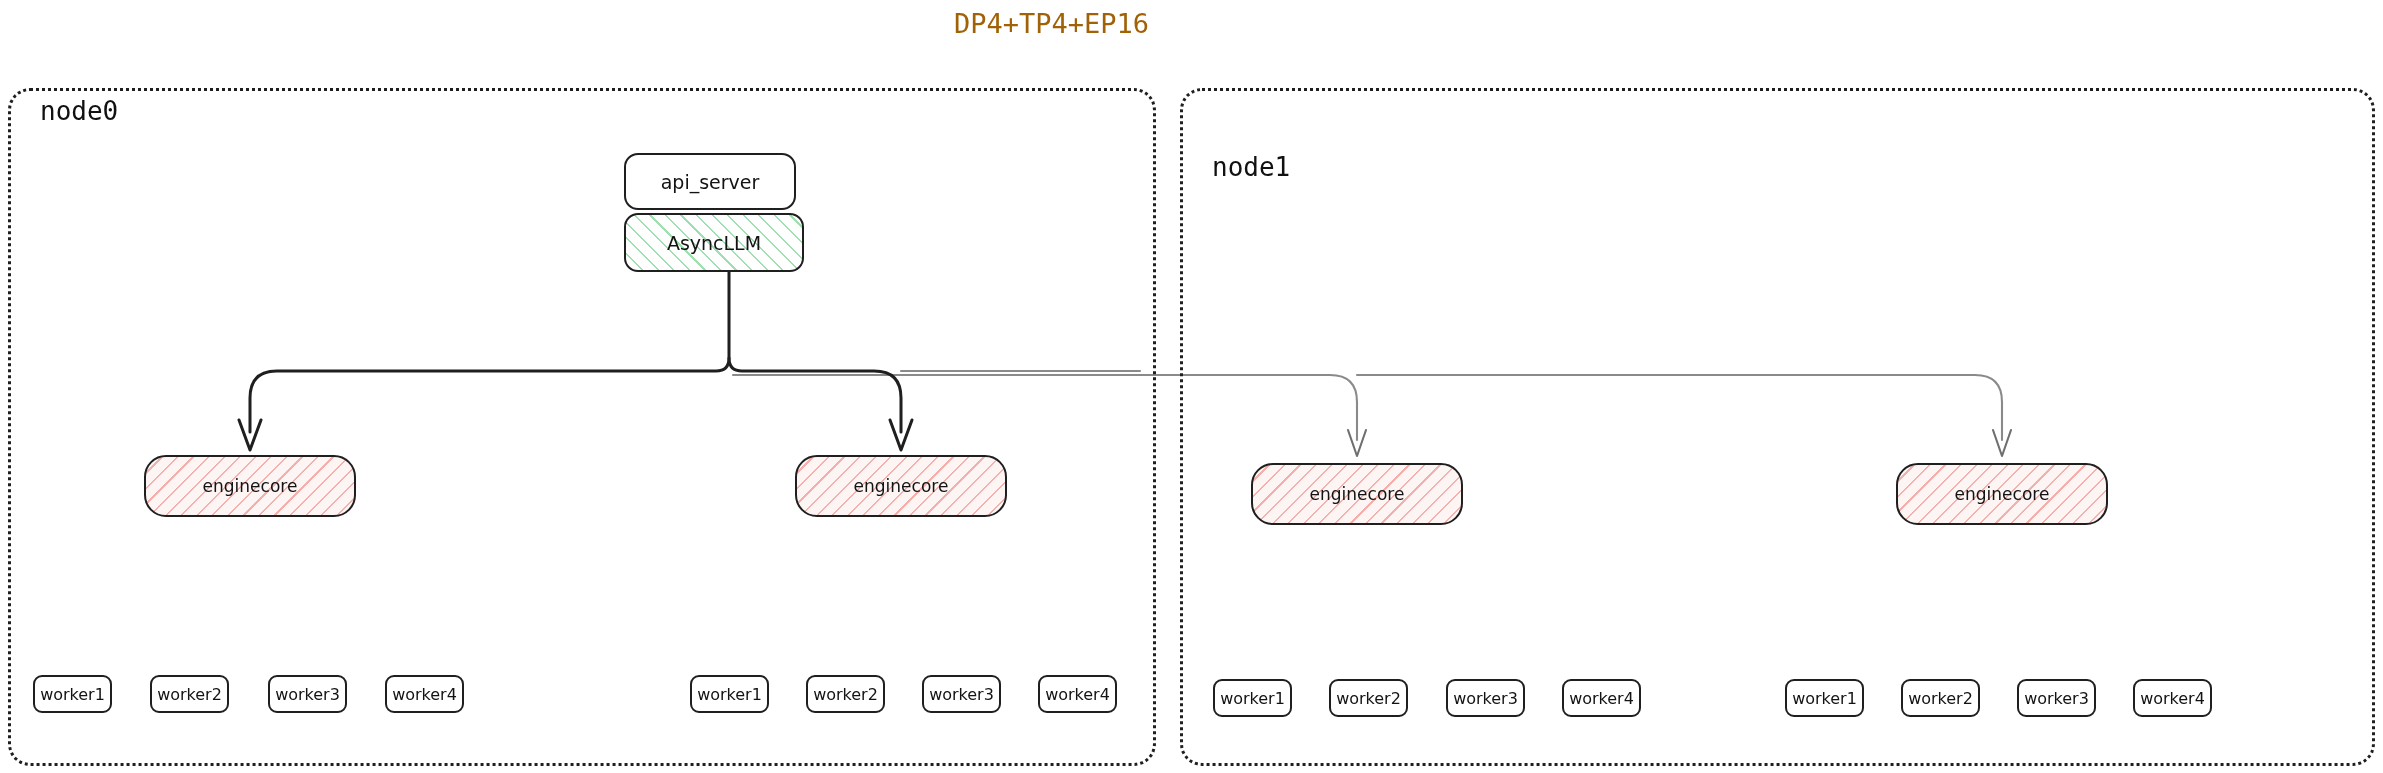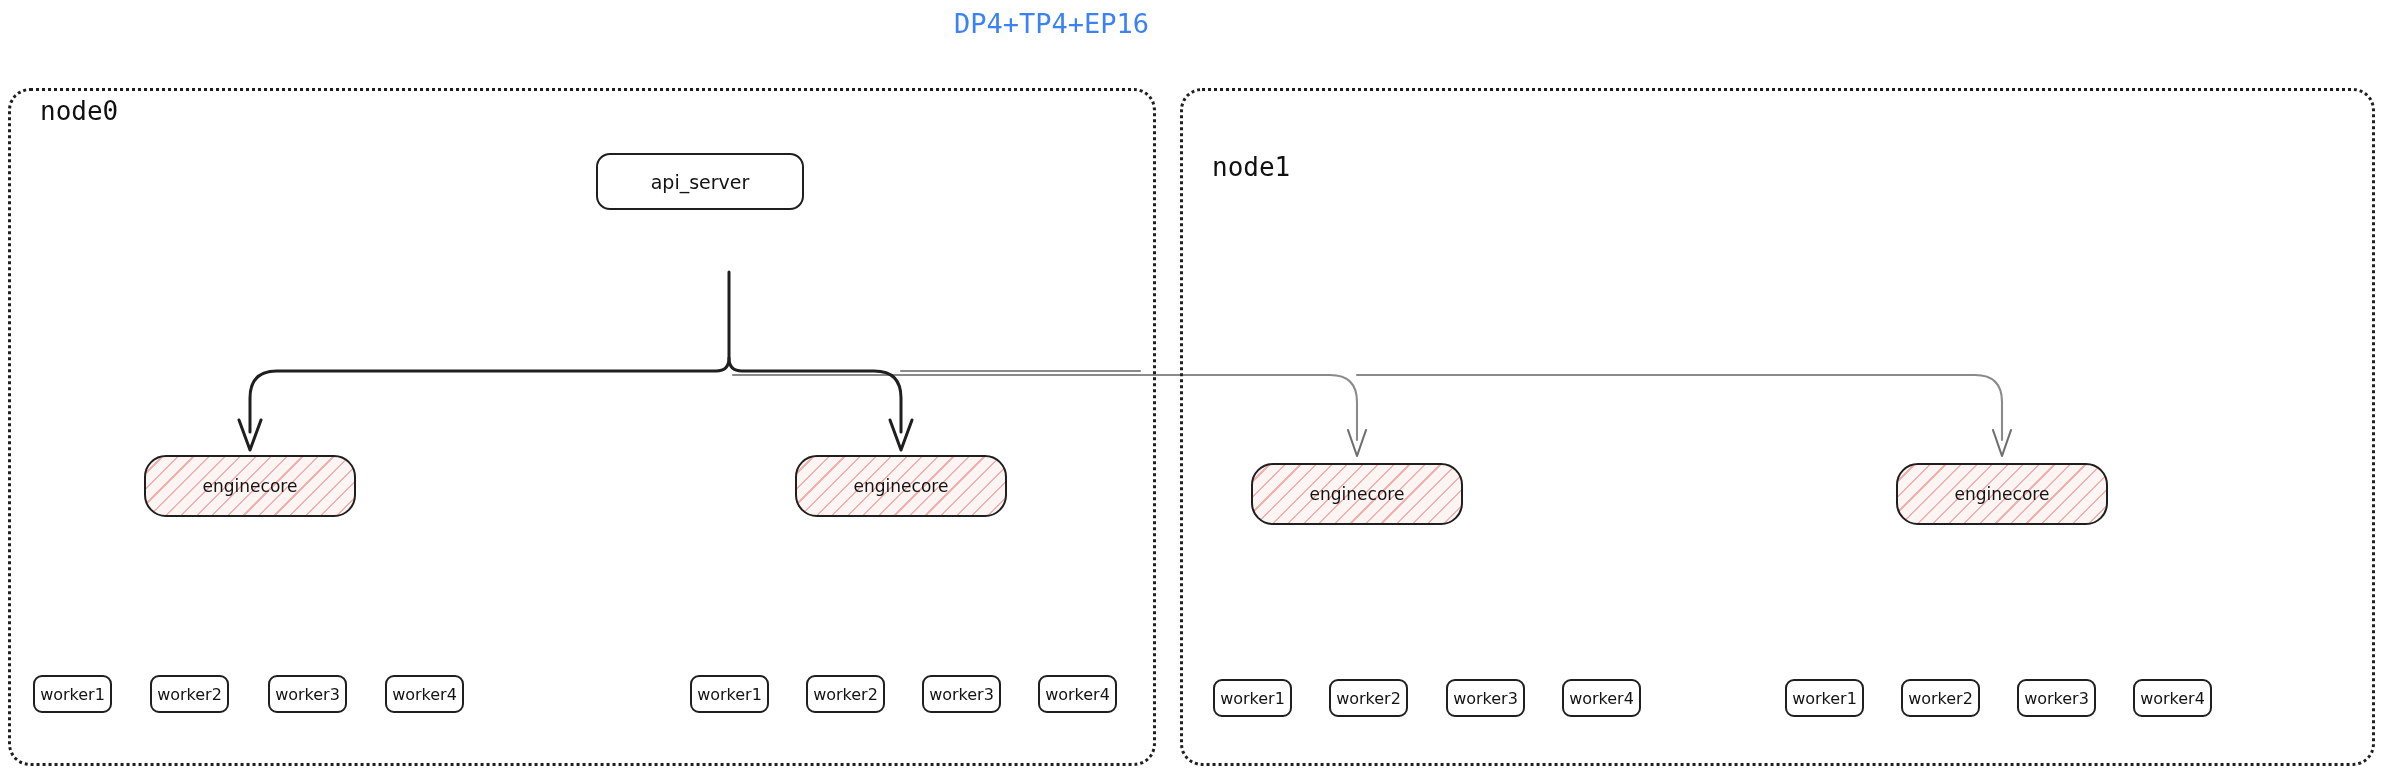--- a/index.html
+++ b/index.html
@@ -21,21 +21,21 @@
 
   
   .diagram-title {
     position: absolute;
     left: 0;
     top: 8px;
     width: 2103px;
     text-align: center;
     font-family: "DejaVu Sans Mono", "Liberation Mono", monospace;
     font-size: 27px;
-    color: #3b82f6;
+    color: #a16207;
     letter-spacing: 0px;
     white-space: pre;
   }
 
   
   .node-box {
     position: absolute;
     border: 3px dotted #1f1f1f;
     border-radius: 22px;
     background: transparent;
@@ -148,24 +148,27 @@
       <path d="M 729 358 Q 729 371 742 371 L 874 371 Q 901 371 901 398 L 901 432" fill="none" stroke="#1f1f1f" stroke-width="3" stroke-linecap="round" stroke-linejoin="round"></path>
       <path d="M 890 420 L 901 450 L 912 420" fill="none" stroke="#1f1f1f" stroke-width="3" stroke-linecap="round" stroke-linejoin="round"></path>
 
       <path d="M 901 371 L 1140 371" fill="none" stroke="#8a8a8a" stroke-width="2.1" stroke-linecap="round"></path>
     </g>
   </svg>
 
   <div class="node-box" style="left:8px; top:88px; width:1148px; height:678px;"></div>
   <div class="node-label" style="left:40px; top:96px;">node0</div>
 
-  <div class="rbox api" style="left:596px; top:153px; width:208px; height:57px;">
+  <div class="rbox api" style="left:624px; top:153px; width:172px; height:57px;">
     <span>api_server</span>
   </div>
 
+  <div class="rbox hatch-green" style="left:624px; top:213px; width:180px; height:59px;">
+    <span>AsyncLLM</span>
+  </div>
 
   <div class="rbox hatch-pink" style="left:144px; top:455px; width:212px; height:62px;">
     <span>enginecore</span>
   </div>
   <div class="rbox hatch-pink" style="left:795px; top:455px; width:212px; height:62px;">
     <span>enginecore</span>
   </div>
 
   <div class="rbox worker" style="left:33px; top:636px; width:79px; height:38px;">
     <span>worker1</span>

